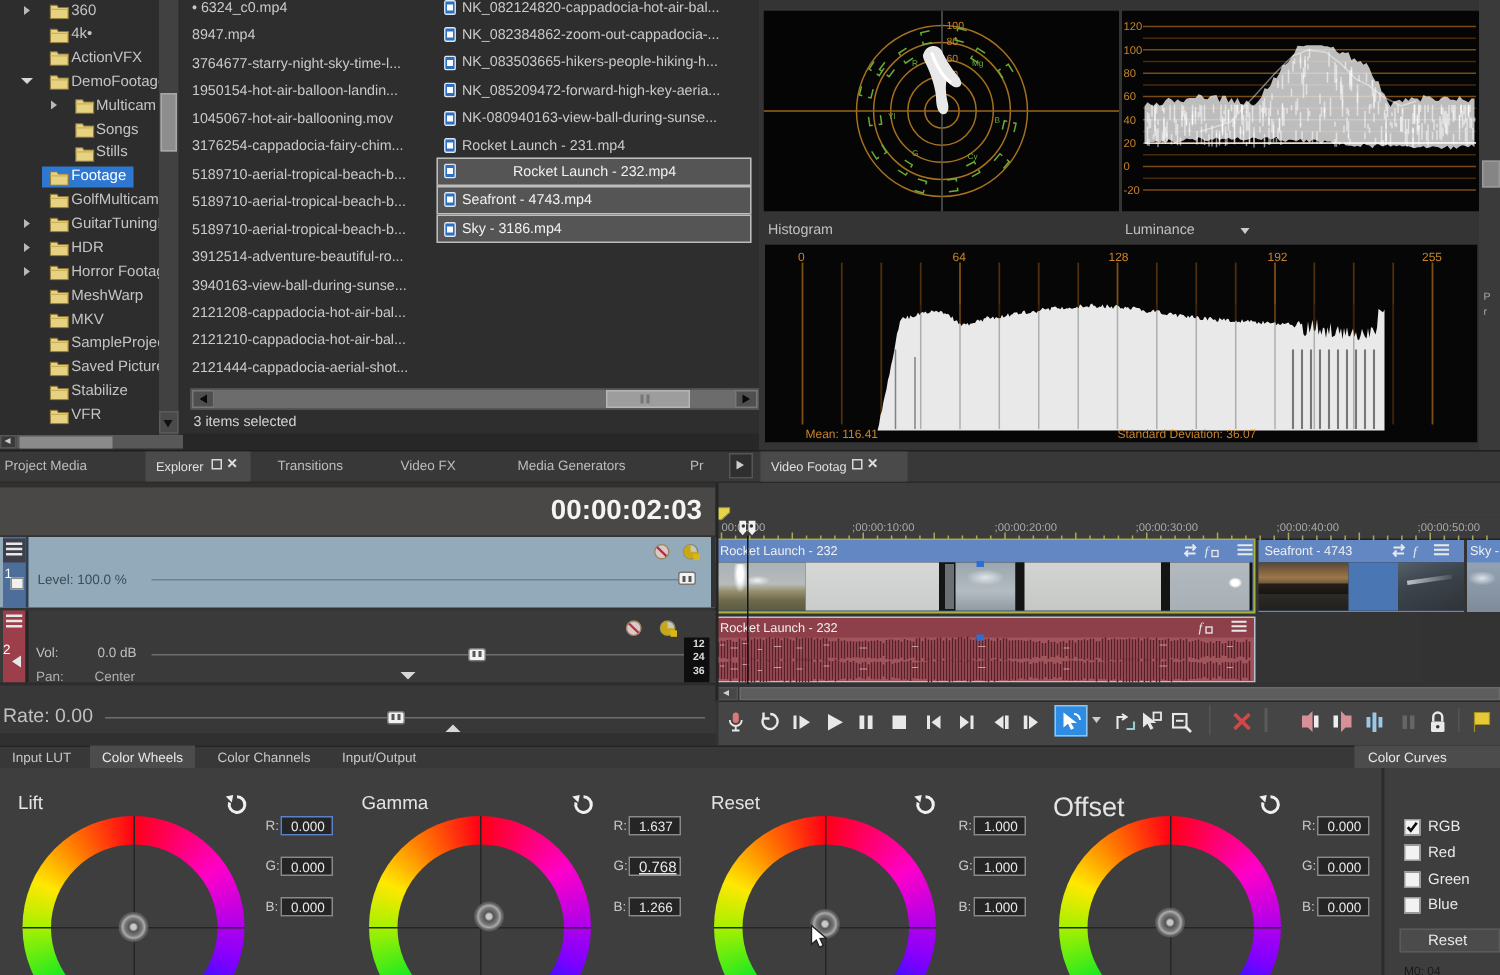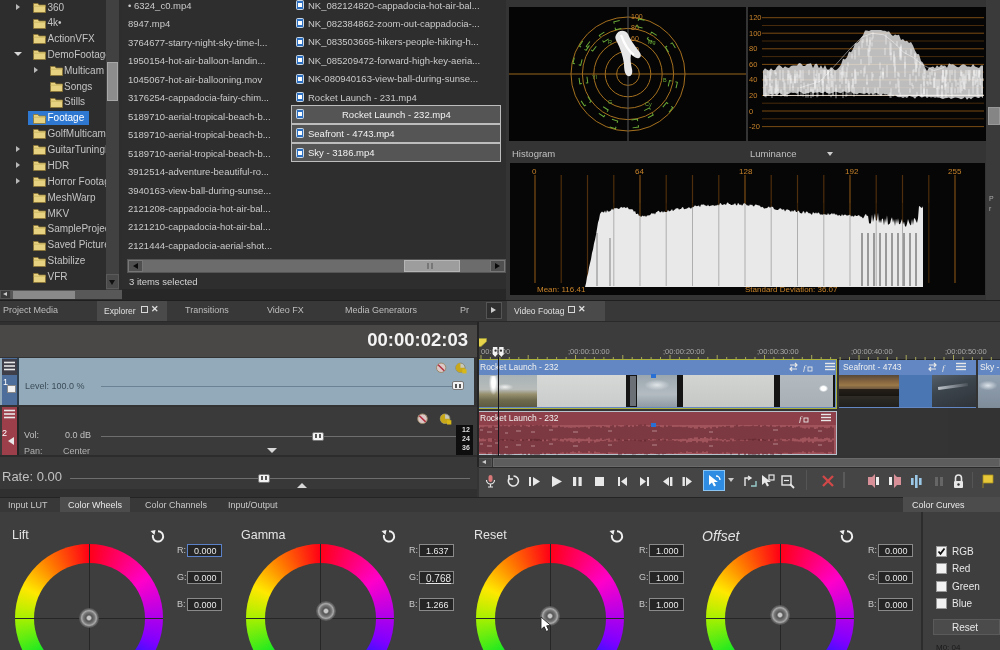--- a/index.html
+++ b/index.html
@@ -1048,21 +1048,21 @@
     <div class="abs" style="left:540px;top:606px;width:20px;height:20px;border-radius:50%;background:radial-gradient(circle,#c8c8c8 0 12%,#555 22%,#777 40%,#aaa 52%,#666 62%,rgba(120,120,120,0.35) 72%,rgba(120,120,120,0) 78%);"></div>
     <div class="abs txt" style="left:639px;top:545.0px;font-size:9px;color:##c8c8c8;">R:</div>
     <div class="abs" style="left:649px;top:543.5px;width:35px;height:13px;background:#252525;border:1px solid #8a8a8a;"></div>
     <div class="abs txt" style="left:656px;top:545.5px;font-size:9px;color:#e8e8e8;">1.000</div>
     <div class="abs txt" style="left:639px;top:572.0px;font-size:9px;color:##c8c8c8;">G:</div>
     <div class="abs" style="left:649px;top:570.5px;width:35px;height:13px;background:#252525;border:1px solid #8a8a8a;"></div>
     <div class="abs txt" style="left:656px;top:572.5px;font-size:9px;color:#e8e8e8;">1.000</div>
     <div class="abs txt" style="left:639px;top:599.0px;font-size:9px;color:##c8c8c8;">B:</div>
     <div class="abs" style="left:649px;top:597.5px;width:35px;height:13px;background:#252525;border:1px solid #8a8a8a;"></div>
     <div class="abs txt" style="left:656px;top:599.5px;font-size:9px;color:#e8e8e8;">1.000</div>
-    <div class="abs txt" style="left:702px;top:528px;font-size:14px;color:#e4e4e4;font-style:italic;">Offset</div>
+    <div class="abs txt" style="left:702px;top:528px;font-size:18px;color:#e4e4e4;">Offset</div>
     <div class="abs" style="left:838px;top:529px;"><svg width="17" height="15" viewBox="0 0 17 15">
         <path d="M9,2.2 a5.2,5.2 0 1 1 -5,3.8" stroke="#f0f0f0" stroke-width="2" fill="none"></path>
         <path d="M1.5,2 L6.5,1 L5.5,6 Z" fill="#f0f0f0"></path>
       </svg></div>
     <div class="abs" style="left:706px;top:544px;width:148px;height:148px;border-radius:50%;background:conic-gradient(from 0deg,#ff0016,#ff00c8 55deg,#8000ff 110deg,#0020ff 140deg,#00d0ff 185deg,#00e828 230deg,#a8f000 270deg,#ffe800 295deg,#ff7800 325deg,#ff0016 360deg);"></div>
     <div class="abs" style="left:724.5px;top:562.5px;width:111px;height:111px;border-radius:50%;background:#3e3e3e;"></div>
     <div class="abs" style="left:706px;top:617.5px;width:148px;height:1px;background:#262626;"></div>
     <div class="abs" style="left:779.5px;top:544px;width:1px;height:148px;background:#262626;"></div>
     <div class="abs" style="left:770px;top:605px;width:20px;height:20px;border-radius:50%;background:radial-gradient(circle,#c8c8c8 0 12%,#555 22%,#777 40%,#aaa 52%,#666 62%,rgba(120,120,120,0.35) 72%,rgba(120,120,120,0) 78%);"></div>
     <div class="abs txt" style="left:868px;top:545.0px;font-size:9px;color:##c8c8c8;">R:</div>

